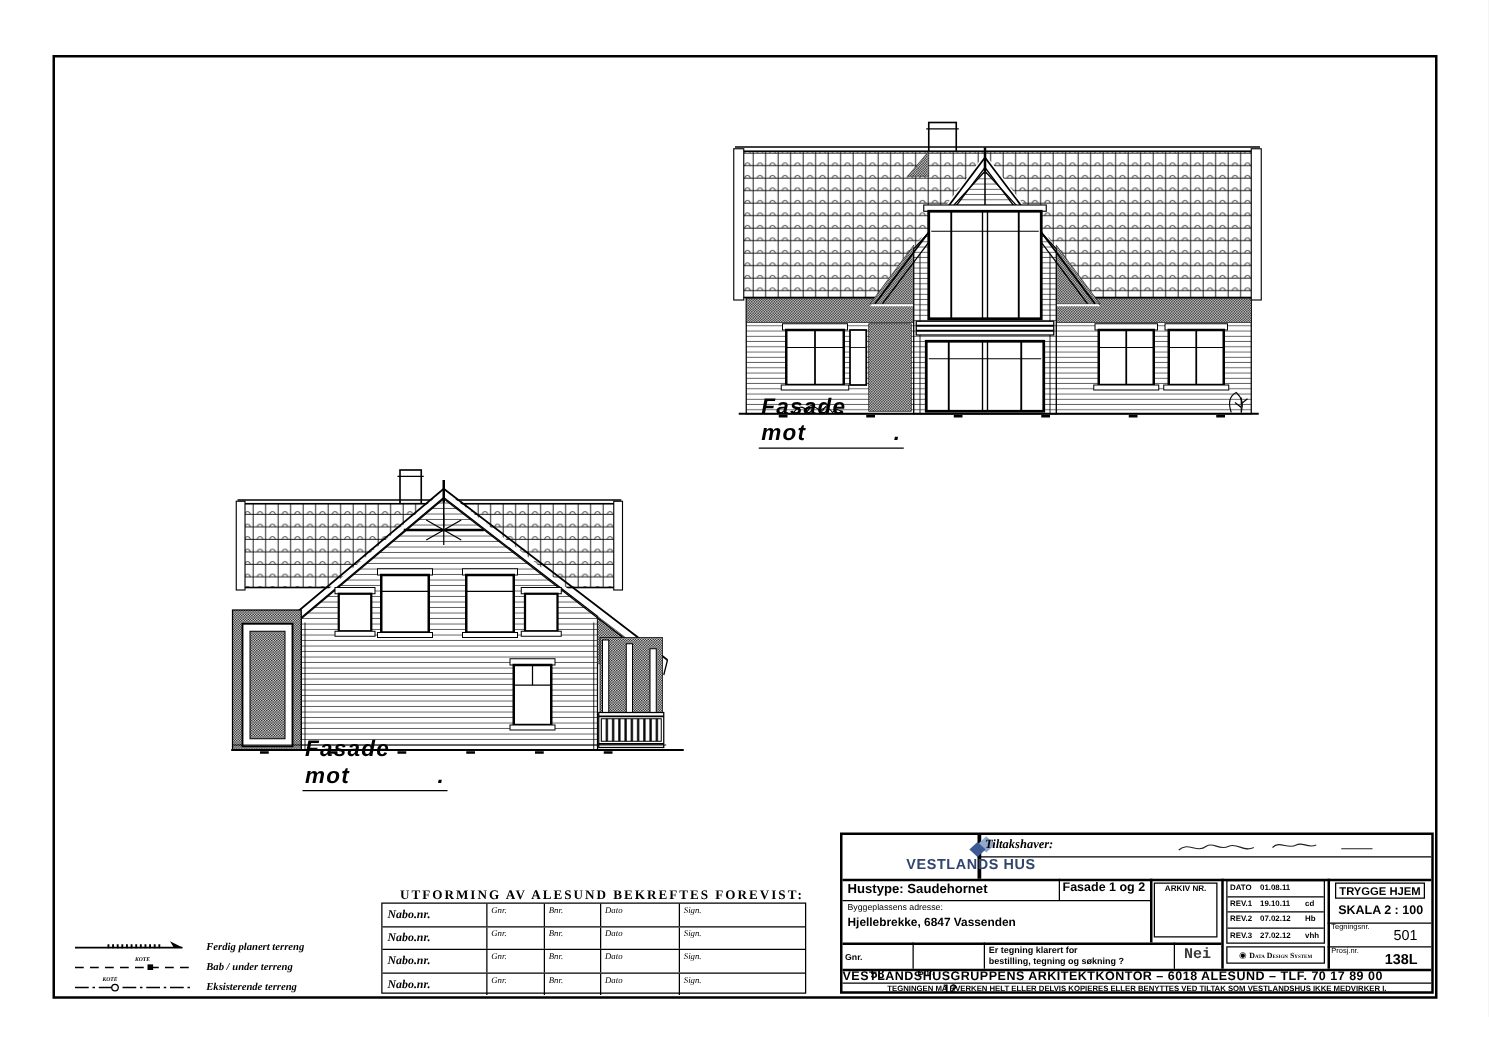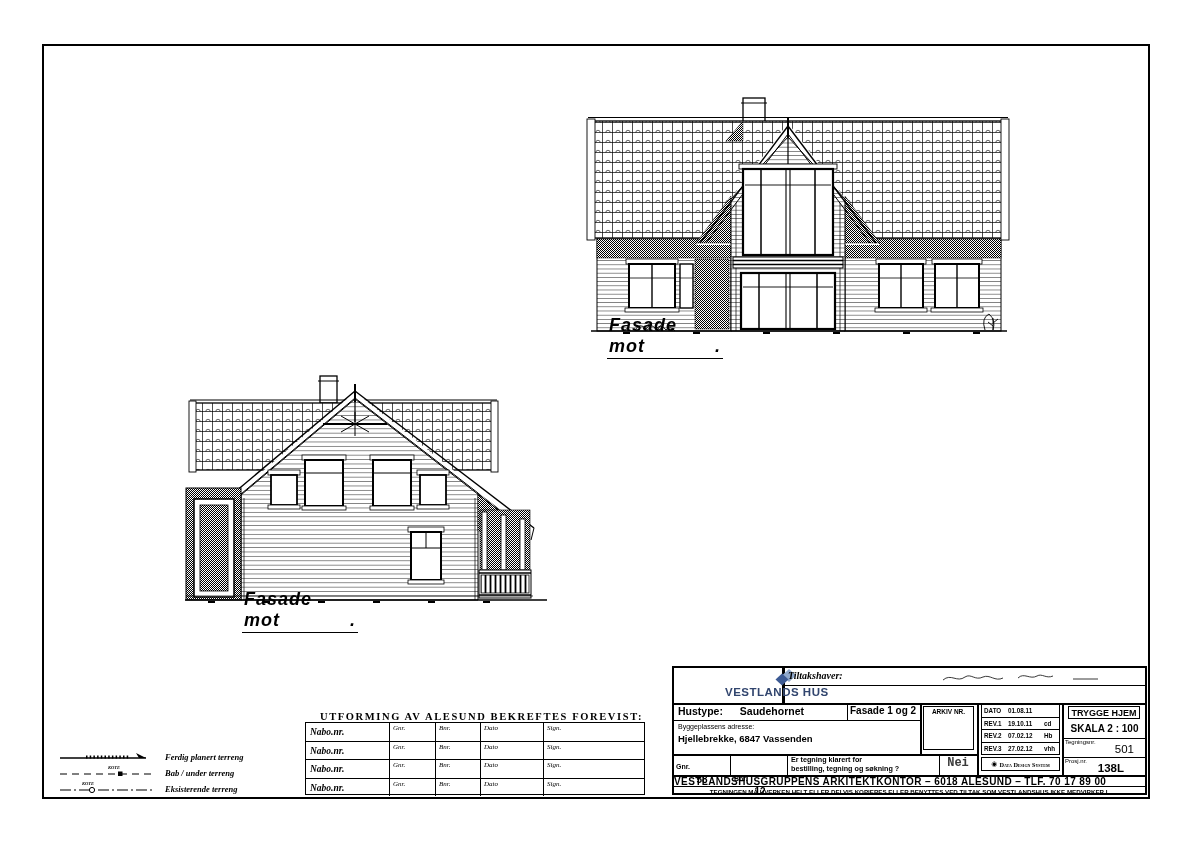--- a/index.html
+++ b/index.html
@@ -331,21 +331,21 @@
 
     <div class="cell ser" style="left:114px;top:2px;width:355px;height:15px;font-size:10px;">
       <span>Tiltakshaver:</span>
       <svg class="abs" style="left:150px;top:0px;" width="200" height="15" viewBox="0 0 200 15">
         <path d="M5 10c8-7 14 3 22-3c6-4 10 4 18 0c7-3 12 5 20 1m15 0c6-6 12 2 19-2c5-3 9 3 16 0m20 3h25" stroke="#222" stroke-width="0.9" fill="none"></path>
       </svg>
     </div>
 
     <div class="cell" style="left:4px;top:37px;width:166px;height:15px;font-weight:bold;font-size:10.5px;white-space:nowrap;">
       <span>Hustype:</span>
-      <span style="margin-left:14px;">Saudehornet</span>
+      <span style="margin-left:0;">Saudehornet</span>
     </div>
     <div class="cell" style="left:176px;top:37px;width:70px;height:15px;font-weight:bold;font-size:10px;white-space:nowrap;">Fasade 1 og 2</div>
 
     <div class="cell" style="left:248px;top:37px;width:53px;height:47px;">
       <div style="position:absolute;left:1px;top:1px;right:1px;bottom:2px;border:1px solid #000;"></div>
       <div class="abs" style="left:0;top:3px;width:100%;text-align:center;font-size:6.5px;font-weight:bold;">ARKIV  NR.</div>
     </div>
 
     <div class="cell" style="left:4px;top:55px;width:240px;height:30px;">
       <div style="font-size:7px;">Byggeplassens adresse:</div>
@@ -399,20 +399,20 @@
     </div>
 
     <div class="cell" style="left:394px;top:38px;width:72px;height:13px;border:1.5px solid #000;text-align:center;font-size:9px;font-weight:bold;line-height:13px;white-space:nowrap;">TRYGGE HJEM</div>
     <div class="cell" style="left:390px;top:55px;width:81px;height:14px;text-align:center;font-size:10px;font-weight:bold;white-space:nowrap;">SKALA 2 : 100</div>
     <div class="cell" style="left:391px;top:71px;width:79px;height:17px;">
       <div style="font-size:6px;">Tegningsnr.</div>
       <div style="text-align:right;font-size:11.5px;font-weight:normal;padding-right:10px;margin-top:-2px;">501</div>
     </div>
     <div class="cell" style="left:391px;top:90px;width:79px;height:16px;">
       <div style="font-size:6px;">Prosj.nr.</div>
-      <div style="text-align:right;font-size:11.5px;font-weight:bold;padding-right:20px;margin-top:-2px;">138L</div>
+      <div style="text-align:right;font-size:11.5px;font-weight:bold;padding-right:10px;margin-top:-2px;">138L</div>
     </div>
 
     <div class="cell nowrap" style="left:0;top:108px;width:471px;height:10px;text-align:left;font-size:10px;font-weight:bold;letter-spacing:0.4px;">VESTLANDSHUSGRUPPENS ARKITEKTKONTOR – 6018 ALESUND – TLF. 70 17 89 00</div>
     <div class="cell nowrap" style="left:0;top:119.5px;width:471px;height:8px;text-align:center;font-size:6.2px;font-weight:bold;">TEGNINGEN MÅ HVERKEN HELT ELLER DELVIS KOPIERES ELLER BENYTTES VED TILTAK SOM VESTLANDSHUS IKKE MEDVIRKER I.</div>
   </div>
 
 </div>
 
 </body></html>

